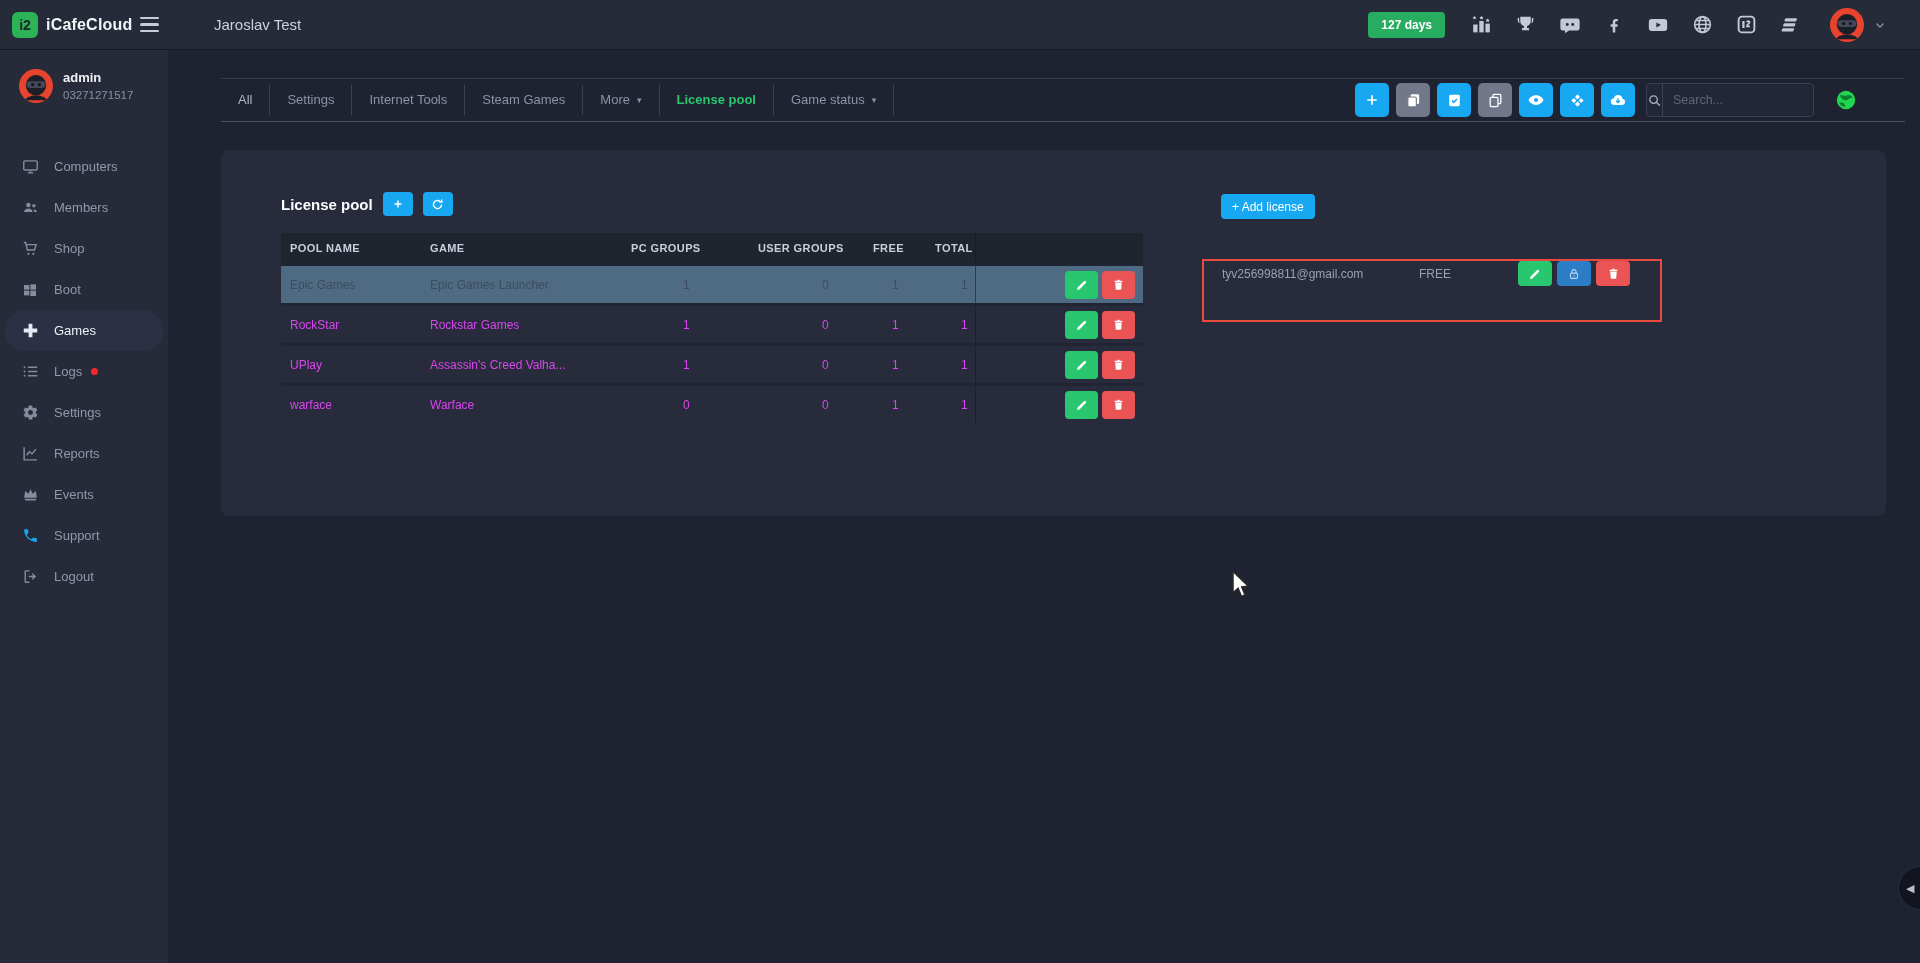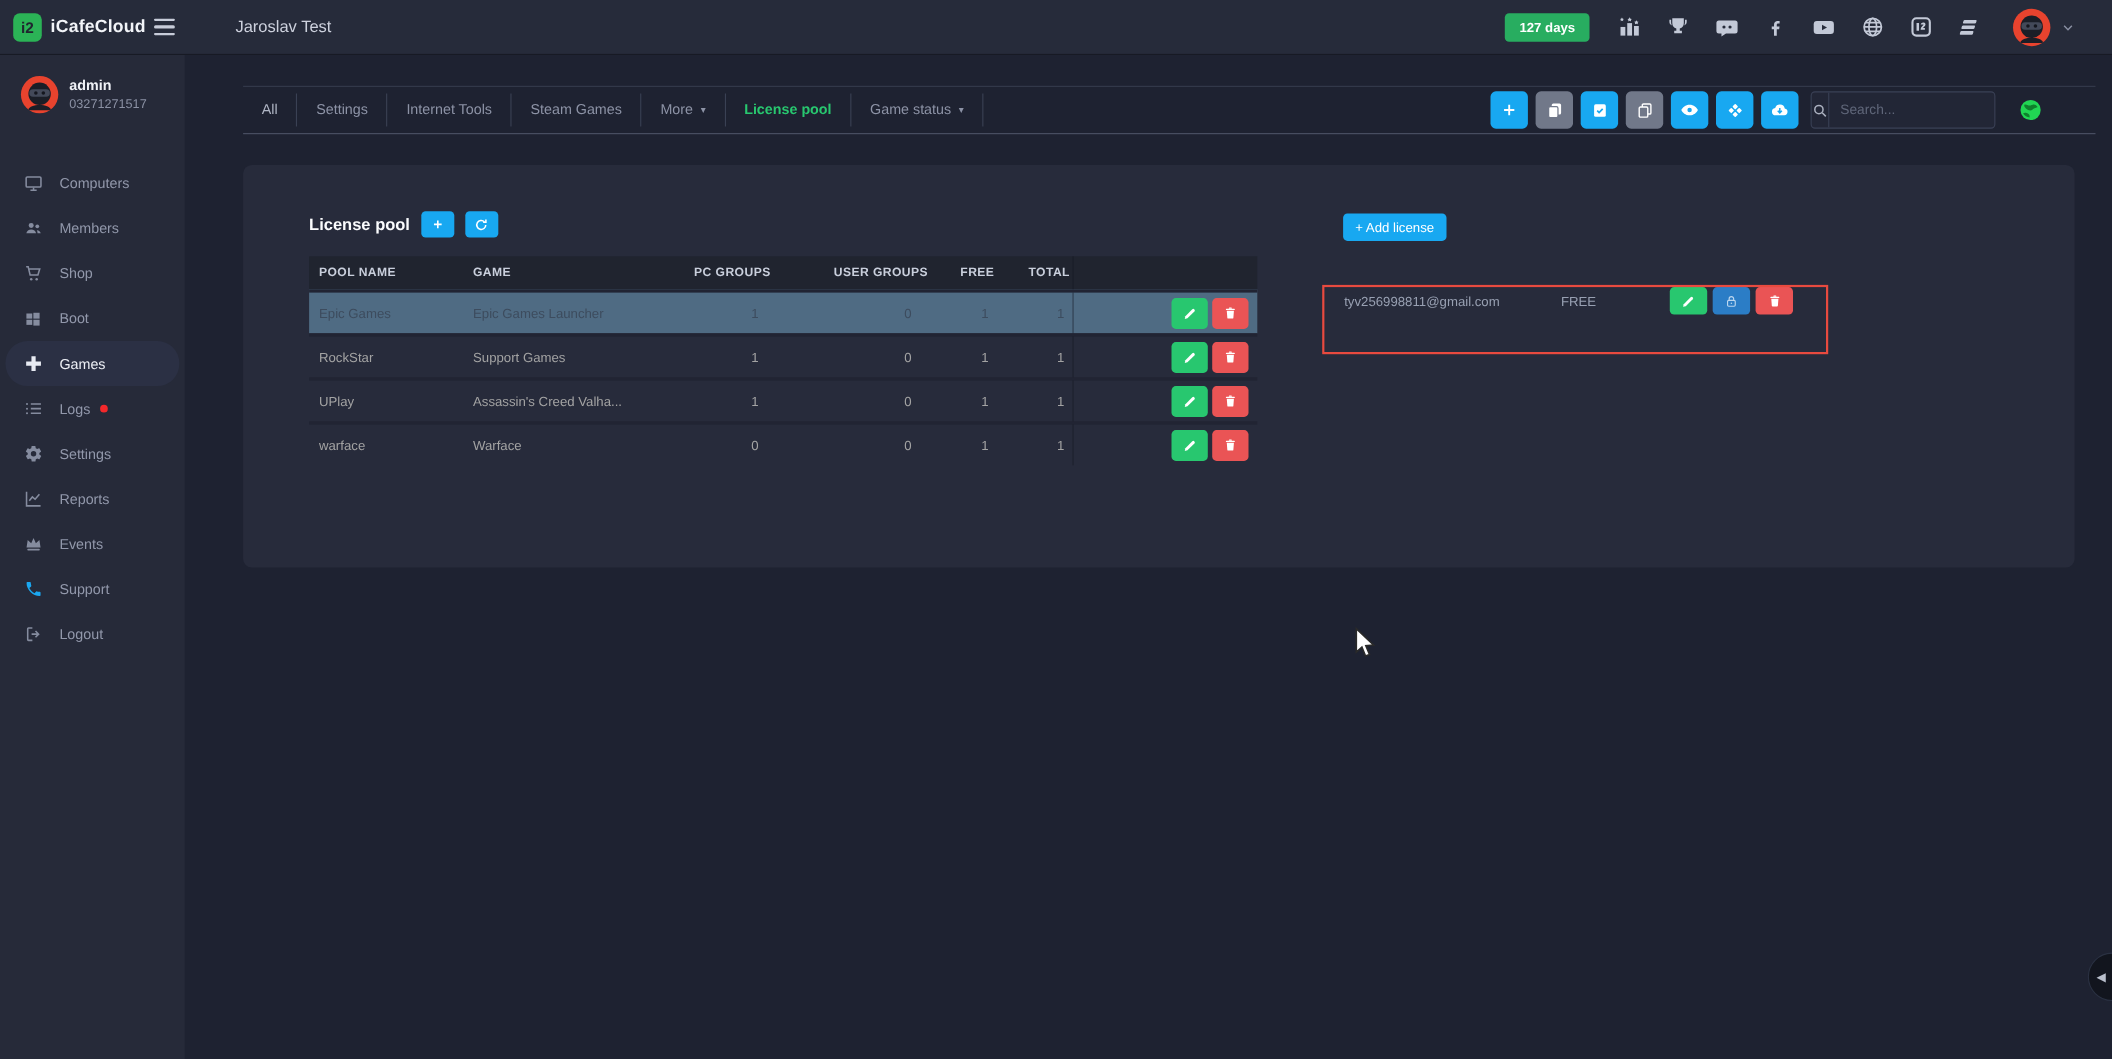--- a/index.html
+++ b/index.html
@@ -73,21 +73,21 @@
   .pool-title { color:#fbfcfe; font-size:15px; font-weight:bold; }
   .mini-btn { width:30px; height:24px; border:none; border-radius:4px; background:#18a8f1; color:#fff;
     display:flex; align-items:center; justify-content:center; cursor:pointer; }
 
   .pool-table { position:absolute; left:60px; top:83px; width:862px; font-size:12px; }
   .pt-row { display:grid; grid-template-columns:141px 201px 127px 115px 62px 48px 168px; align-items:center; }
   .pt-head { background:#20242f; height:30px; color:#c9cfdc; font-size:11px; font-weight:bold;
     letter-spacing:.4px; }
   .pt-head > div { padding-left:8px; }
   .pt-head > div.c1 { padding-left:9px; }
-  .pt-body-row { height:40px; border-top:3px solid #212433; color:#a3a3a3; cursor:pointer; }
+  .pt-body-row { height:40px; border-top:3px solid #212433; color:#d946ef; cursor:pointer; }
   .pt-body-row.selected { background:#4f6b83; color:#3d4c5e; }
   .c1 { padding-left:9px; } .c2 { padding-left:8px; }
   .v3 { padding-left:60px; } .v4 { padding-left:72px; } .v5 { padding-left:27px; } .v6 { padding-left:34px; }
   .acts { display:flex; justify-content:flex-end; align-items:center; gap:4px; padding-right:8px;
     border-left:1px solid rgba(20,24,34,.55); height:100%; }
   .pt-head .acts { border-left:1px solid rgba(20,24,34,.55); }
   .abtn { width:33px; height:28px; border:none; border-radius:4px; display:flex; align-items:center;
     justify-content:center; cursor:pointer; color:#fff; }
   .abtn.green { background:#28c76f; } .abtn.red { background:#ea5455; } .abtn.lock { background:#2b7dc6; color:#bcd7ef; }
 
@@ -490,21 +490,21 @@
                 <rect x="4.5" y="5" width="15" height="2.2" rx="1"></rect>
                 <path d="M9.5 5V4a1 1 0 0 1 1-1h3a1 1 0 0 1 1 1v1h-5z"></path>
               </svg>
             </span>
           </button>
       </div>
     </div>
 
     <div class="pt-row pt-body-row">
       <div class="c1">RockStar</div>
-      <div class="c2">Support Games</div>
+      <div class="c2">Rockstar Games</div>
       <div class="v3">1</div>
       <div class="v4">0</div>
       <div class="v5">1</div>
       <div class="v6">1</div>
       <div class="acts">
         <button class="abtn green">
             <span>
               <svg width="14" height="14" viewBox="0 0 24 24" fill="#fff">
                 <path d="M3.5 20.5l1-4.2L15.3 5.5a2.2 2.2 0 0 1 3.1 0l.1.1a2.2 2.2 0 0 1 0 3.1L7.7 19.5l-4.2 1z"></path>
               </svg>

